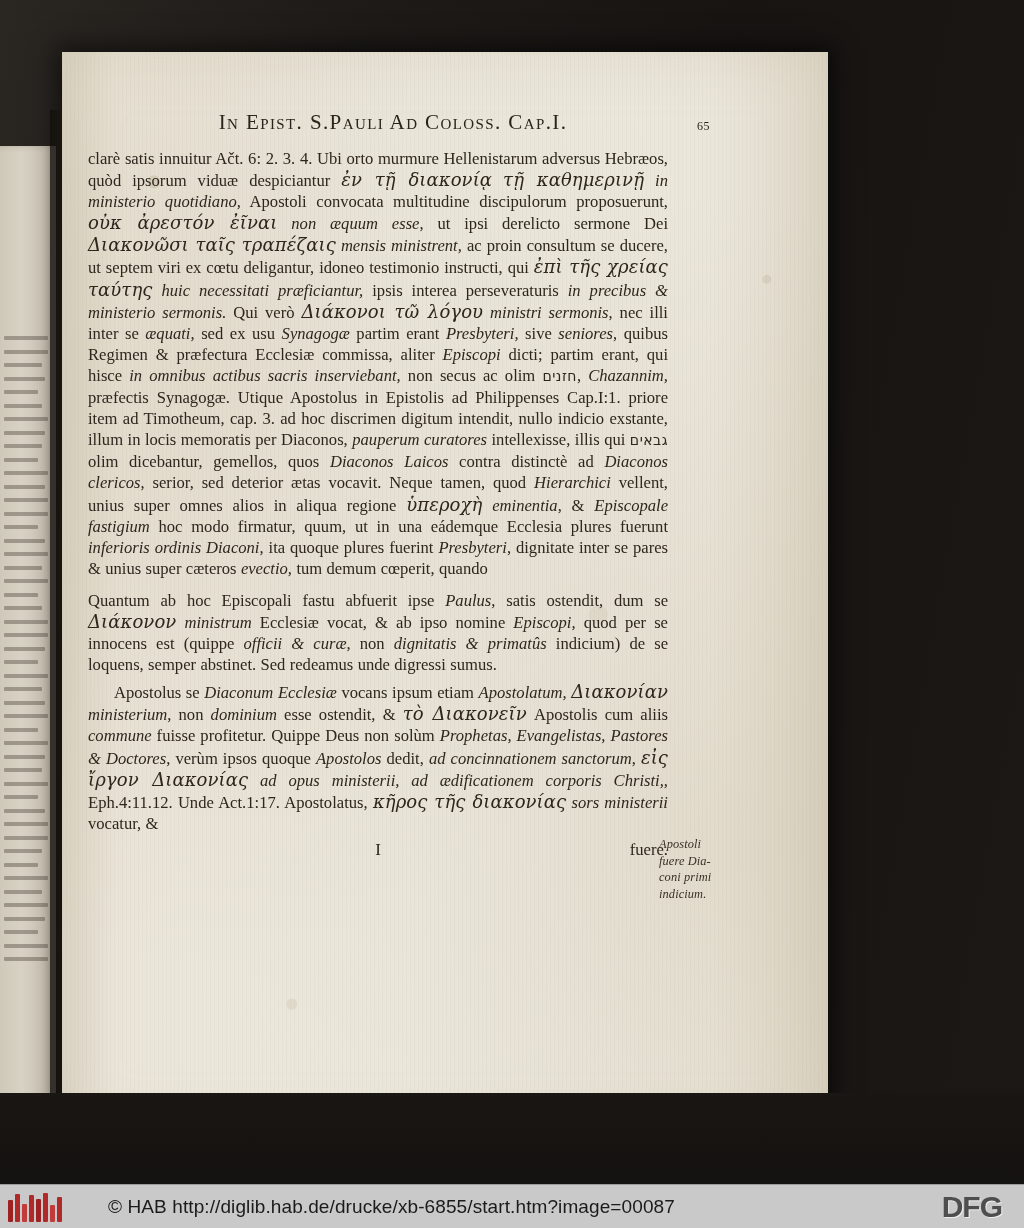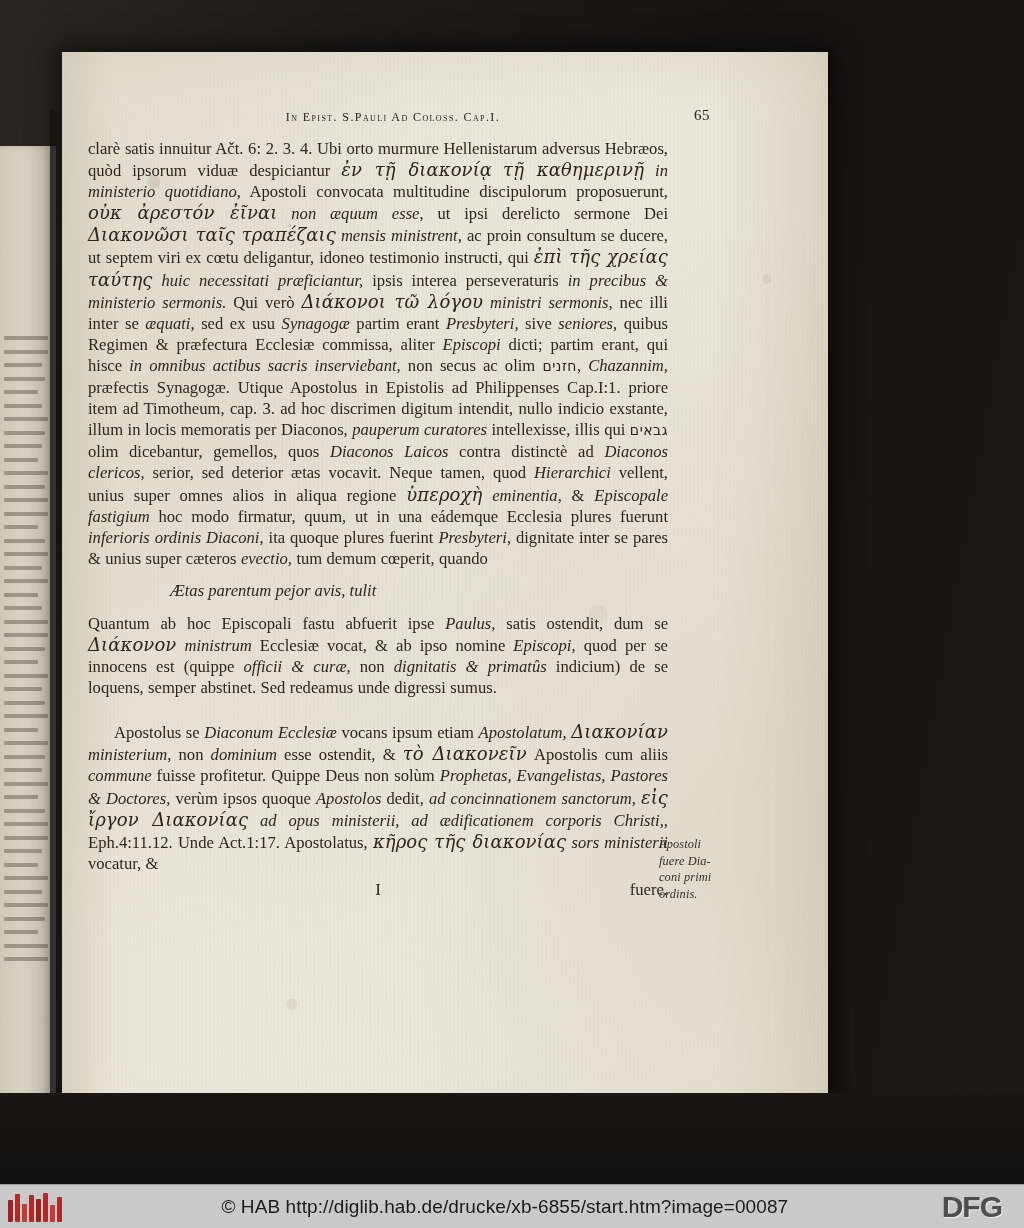--- a/index.html
+++ b/index.html
@@ -114,46 +114,46 @@
   .running-head {
     display: flex;
     align-items: baseline;
     justify-content: center;
     position: relative;
     margin-bottom: 13px;
     padding-left: 30px;
   }
   .running-head .rh-text {
     font-variant: small-caps;
-    font-size: 12px;
+    font-size: 21px;
     letter-spacing: 1.4px;
     white-space: nowrap;
     color: #2a231b;
   }
   .running-head .folio {
     position: absolute;
     right: -42px;
     bottom: 1px;
-    font-size: 15px;
+    font-size: 12px;
     letter-spacing: .5px;
     color: #2a231b;
   }
 
   p.para {
     margin: 0;
     font-size: 16.6px;
     line-height: 21.1px;
     text-align: justify;
     text-align-last: left;
     word-spacing: .2px;
     color: #2e261d;
     hyphens: manual;
   }
   p.para.indent { text-indent: 26px; }
-  p.para.spaced { margin-top: 23px; }
+  p.para.spaced { margin-top: 6px; }
 
   .it { font-style: italic; }
   .gr {
     font-family: "DejaVu Serif", serif;
     font-style: italic;
     font-size: 18px;
     letter-spacing: .1px;
   }
   .heb {
     font-family: "DejaVu Sans", sans-serif;
@@ -242,21 +242,21 @@
   .watermark-bar .hab-logo .bars i:nth-child(2){ height: 28px; }
   .watermark-bar .hab-logo .bars i:nth-child(3){ height: 18px; background:#c23b3b; }
   .watermark-bar .hab-logo .bars i:nth-child(4){ height: 27px; }
   .watermark-bar .hab-logo .bars i:nth-child(5){ height: 23px; background:#9e2222; }
   .watermark-bar .hab-logo .bars i:nth-child(6){ height: 29px; }
   .watermark-bar .hab-logo .bars i:nth-child(7){ height: 17px; background:#c23b3b; }
   .watermark-bar .hab-logo .bars i:nth-child(8){ height: 25px; }
 
   .watermark-bar .wm-text {
     flex: 1 1 auto;
-    text-align: center;
+    text-align: left;
     font-family: "Liberation Sans", sans-serif;
     font-size: 19px;
     color: #1b1b1b;
     letter-spacing: .1px;
     padding-right: 40px;
   }
   .watermark-bar .dfg-logo {
     flex: 0 0 auto;
     padding-right: 22px;
     font-family: "Liberation Sans", sans-serif;
@@ -343,39 +343,38 @@
     <div class="typeblock">
 
       <div class="running-head">
         <span class="rh-text">In Epist. S.Pauli Ad Coloss. Cap.I.</span>
         <span class="folio">65</span>
       </div>
 
       <p class="para">clarè satis innuitur Ačt. 6: 2. 3. 4. Ubi orto murmure Hellenistarum adversus Hebræos, quòd ipsorum viduæ despiciantur <span class="gr">ἐν τῇ διακονίᾳ</span> <span class="gr">τῇ καθημερινῇ</span> <span class="it">in ministerio quotidiano,</span> Apostoli convocata multitudine discipulorum proposuerunt, <span class="gr">οὐκ ἀρεστόν ἐῖναι</span> <span class="it">non æquum esse</span>, ut ipsi derelicto sermone Dei <span class="gr">Διακονῶσι ταῖς τραπέζαις</span> <span class="it">mensis ministrent,</span> ac proin consultum se ducere, ut septem viri ex cœtu deligantur, idoneo testimonio instructi, qui <span class="gr">ἐπὶ τῆς χρείας ταύτης</span> <span class="it">huic necessitati præficiantur,</span> ipsis interea perseveraturis <span class="it">in precibus &amp; ministerio sermonis.</span> Qui verò <span class="gr">Διάκονοι τῶ λόγου</span> <span class="it">ministri sermonis</span>, nec illi inter se <span class="it">æquati,</span> sed ex usu <span class="it">Synagogæ</span> partim erant <span class="it">Presbyteri,</span> sive <span class="it">seniores</span>, quibus Regimen &amp; præfectura Ecclesiæ commissa, aliter <span class="it">Episcopi</span> dicti; partim erant, qui hisce <span class="it">in omnibus actibus sacris inserviebant,</span> non secus ac olim <span class="heb">חזנים</span>, <span class="it">Chazannim,</span> præfectis Synagogæ. Utique Apostolus in Epistolis ad Philippenses Cap.I:1. priore item ad Timotheum, cap. 3. ad hoc discrimen digitum intendit, nullo indicio exstante, illum in locis memoratis per Diaconos, <span class="it">pauperum curatores</span> intellexisse, illis qui <span class="heb">גבאים</span> olim dicebantur, gemellos, quos <span class="it">Diaconos Laicos</span> contra distinctè ad <span class="it">Diaconos clericos</span>, serior, sed deterior ætas vocavit. Neque tamen, quod <span class="it">Hierarchici</span> vellent, unius super omnes alios in aliqua regione <span class="gr">ὑπεροχὴ</span> <span class="it">eminentia</span>, &amp; <span class="it">Episcopale fastigium</span> hoc modo firmatur, quum, ut in una eádemque Ecclesia plures fuerunt <span class="it">inferioris ordinis Diaconi</span>, ita quoque plures fuerint <span class="it">Presbyteri</span>, dignitate inter se pares &amp; unius super cæteros <span class="it">evectio,</span> tum demum cœperit, quando</p>
 
       <div class="verse">
-        <div>Ætas parentum pejor avis, tulit</div>
       </div>
 
       <p class="para">Quantum ab hoc Episcopali fastu abfuerit ipse <span class="it">Paulus</span>, satis ostendit, dum se <span class="gr">Διάκονον</span> <span class="it">ministrum</span> Ecclesiæ vocat, &amp; ab ipso nomine <span class="it">Episcopi,</span> quod per se innocens est (quippe <span class="it">officii &amp; curæ</span>, non <span class="it">dignitatis &amp; primatûs</span> indicium) de se loquens, semper abstinet. Sed redeamus unde digressi sumus.</p>
 
       <p class="para indent spaced">Apostolus se <span class="it">Diaconum Ecclesiæ</span> vocans ipsum etiam <span class="it">Apostolatum,</span> <span class="gr">Διακονίαν</span> <span class="it">ministerium</span>, non <span class="it">dominium</span> esse ostendit, &amp; <span class="gr">τὸ Διακονεῖν</span> Apostolis cum aliis <span class="it">commune</span> fuisse profitetur. Quippe Deus non solùm <span class="it">Prophetas, Evangelistas, Pastores &amp; Doctores</span>, verùm ipsos quoque <span class="it">Apostolos</span> dedit, <span class="it">ad concinnationem sanctorum</span>, <span class="gr">εἰς ἴργον Διακονίας</span> <span class="it">ad opus ministerii, ad ædificationem corporis Christi,,</span> Eph.4:11.12. Unde Act.1:17. Apostolatus, <span class="gr">κῆρος τῆς διακονίας</span> <span class="it">sors ministerii</span> vocatur, &amp;</p>
 
       <div class="footline">
         <span class="signature">I</span>
         <span class="catchword">fuere.</span>
       </div>
 
     </div>
 
     <div class="marginal">
       <div>Apostoli</div>
       <div>fuere Dia-</div>
       <div>coni primi</div>
-      <div>ordinis.</div>
+      <div>indicium.</div>
     </div>
 
   </div>
 
   <div class="lower-dark"></div>
 
   <div class="watermark-bar">
     <div class="hab-logo">
       <div class="bars">
         <i></i>

